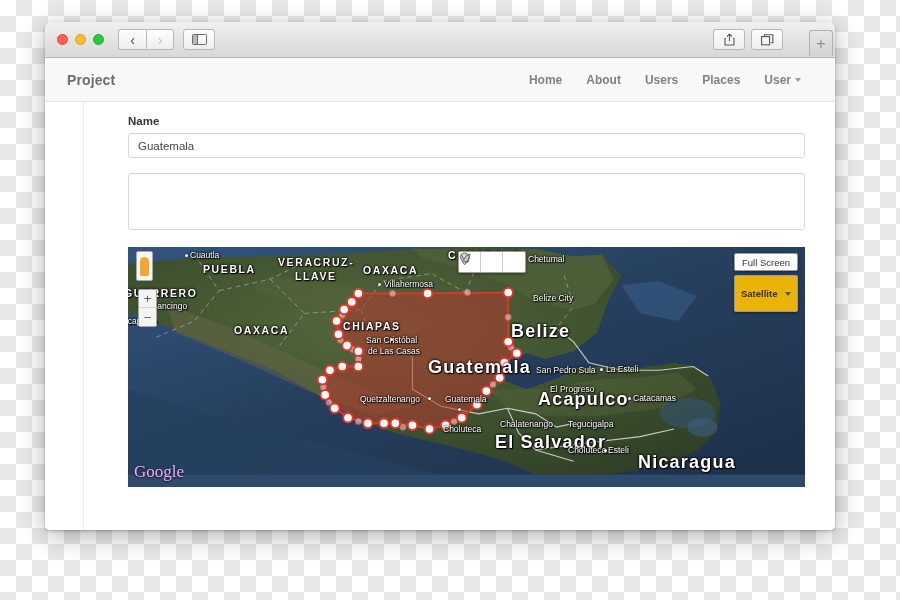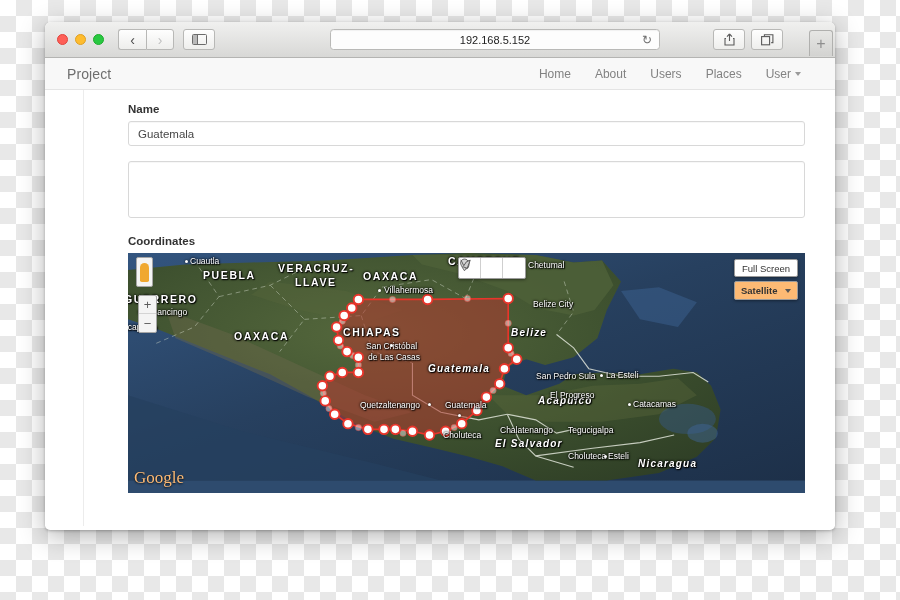--- a/index.html
+++ b/index.html
@@ -88,25 +88,26 @@
     background: linear-gradient(#e6e6e4, #d3d3d1);
     border: 1px solid #b0b0ae;
     border-bottom: none;
     border-radius: 3px 3px 0 0;
     color: #8e8e8e; font-size: 16px;
     display: flex; align-items: center; justify-content: center;
   }
 
   
   .appbar {
-    height: 32px;
+    height: 44px;
     background: #f8f8f8;
     border-bottom: 1px solid #e4e4e4;
     display: flex; align-items: center;
     padding: 9px 22px;
+    font-weight: bold;
   }
   .brand { font-size: 14px; color: #6e6e6e; letter-spacing: .1px; }
   .navlinks { margin-left: auto; display: flex; align-items: center; gap: 24px; padding-right: 12px; }
   .navlink { font-size: 12px; color: #828282; }
   .caret {
     display: inline-block; margin-left: 4px;
     border-left: 3.5px solid transparent; border-right: 3.5px solid transparent;
     border-top: 4px solid #9a9a9a; vertical-align: middle;
   }
 
@@ -148,21 +149,21 @@
 
   .map-label {
     position: absolute;
     color: #ffffff;
     text-shadow: 0 0 3px rgba(0,0,0,.95), 0 0 2px rgba(0,0,0,.95), 1px 1px 1px rgba(0,0,0,.9);
     white-space: nowrap;
     pointer-events: none;
     font-family: "Liberation Sans", sans-serif;
   }
   .lbl-state  { font-size: 10.5px; font-weight: bold; letter-spacing: 1.6px; }
-  .lbl-country{ font-size: 10px; font-weight: bold; letter-spacing: 1.2px; font-style: italic; }
+  .lbl-country{ font-size: 18px; font-weight: bold; letter-spacing: 1.2px; }
   .lbl-city   { font-size: 8.5px; }
   .city-dot {
     position: absolute; width: 3px; height: 3px; border-radius: 50%;
     background: #fff; box-shadow: 0 0 2px rgba(0,0,0,.9);
   }
 
   
   .pegman {
     position: absolute; left: 8px; top: 4px;
     width: 17px; height: 30px;
@@ -195,35 +196,35 @@
   .tool:last-child { border-right: none; }
 
   .fullscreen-btn {
     position: absolute; right: 7px; top: 6px;
     background: #ffffff; border: 1px solid #9a9a9a; border-radius: 2px;
     font-size: 9.5px; color: #333; padding: 2.5px 7px;
     box-shadow: 0 1px 3px rgba(0,0,0,.4);
   }
   .maptype-btn {
     position: absolute; right: 7px; top: 28px;
-    background: #fdba74; border: 1px solid #9a9a9a; border-radius: 2px;
+    background: #eab308; border: 1px solid #9a9a9a; border-radius: 2px;
     font-size: 9.5px; color: #333; font-weight: bold;
-    padding: 3px 6px; width: 64px;
+    padding: 12px 6px; width: 64px;
     display: flex; align-items: center;
     box-shadow: 0 1px 3px rgba(0,0,0,.4);
   }
   .maptype-btn .caret2 {
     margin-left: auto;
     border-left: 3.5px solid transparent; border-right: 3.5px solid transparent;
     border-top: 4px solid #555;
   }
   .google-logo {
     position: absolute; left: 6px; bottom: 5px;
     font-family: "Liberation Serif", serif;
-    font-size: 17px; color: #fdba74;
+    font-size: 17px; color: #f0abfc;
     text-shadow: 0 1px 2px rgba(0,0,0,.85);
   }
   .attribution {
     position: absolute; right: 0; bottom: 0;
     background: rgba(245,245,245,0.72);
     font-size: 7.5px; color: #2a2a2a;
     padding: 1.5px 4px;
     display: flex; gap: 5px; align-items: center;
   }
   .attribution .sep { color: #9a9a9a; }
@@ -248,24 +249,20 @@
         <span style="font-size:14px;line-height:1">›</span>
       </div>
     </div>
 
     <div class="chrome-btn solo">
       <span class="sidebar-glyph">
           <i></i>
         </span>
     </div>
 
-    <div class="urlbar">
-      <span>192.168.5.152</span>
-      <span class="reload">↻</span>
-    </div>
 
     <div class="right-btns">
       <div class="chrome-btn solo" style="margin-left:0">
         <svg width="11" height="13" viewBox="0 0 11 13">
           <path d="M5.5 1 L8 3.6 M5.5 1 L3 3.6 M5.5 1 L5.5 8" stroke="#5a5a5a" stroke-width="1.1" fill="none"></path>
           <path d="M2 5.5 L1 5.5 L1 12 L10 12 L10 5.5 L9 5.5" stroke="#5a5a5a" stroke-width="1.1" fill="none"></path>
         </svg>
       </div>
       <div class="chrome-btn solo" style="margin-left:0">
         <svg width="13" height="12" viewBox="0 0 13 12">
@@ -300,21 +297,20 @@
 
       <div class="field-label">Name</div>
       <input class="text-input" type="text" value="Guatemala" style="">
 
       <div class="spacer-a"></div>
 
       <textarea class="textarea" placeholder="" style=""></textarea>
 
       <div class="spacer-b"></div>
 
-      <div class="field-label">Coordinates</div>
 
       
       <div class="map">
 
         <svg viewBox="0 0 714 240" preserveAspectRatio="none">
           <defs>
             <linearGradient id="sea" x1="0" y1="0" x2="1" y2="1">
               <stop offset="0%" stop-color="#33557f"></stop>
               <stop offset="45%" stop-color="#27405f"></stop>
               <stop offset="100%" stop-color="#1d3049"></stop>

